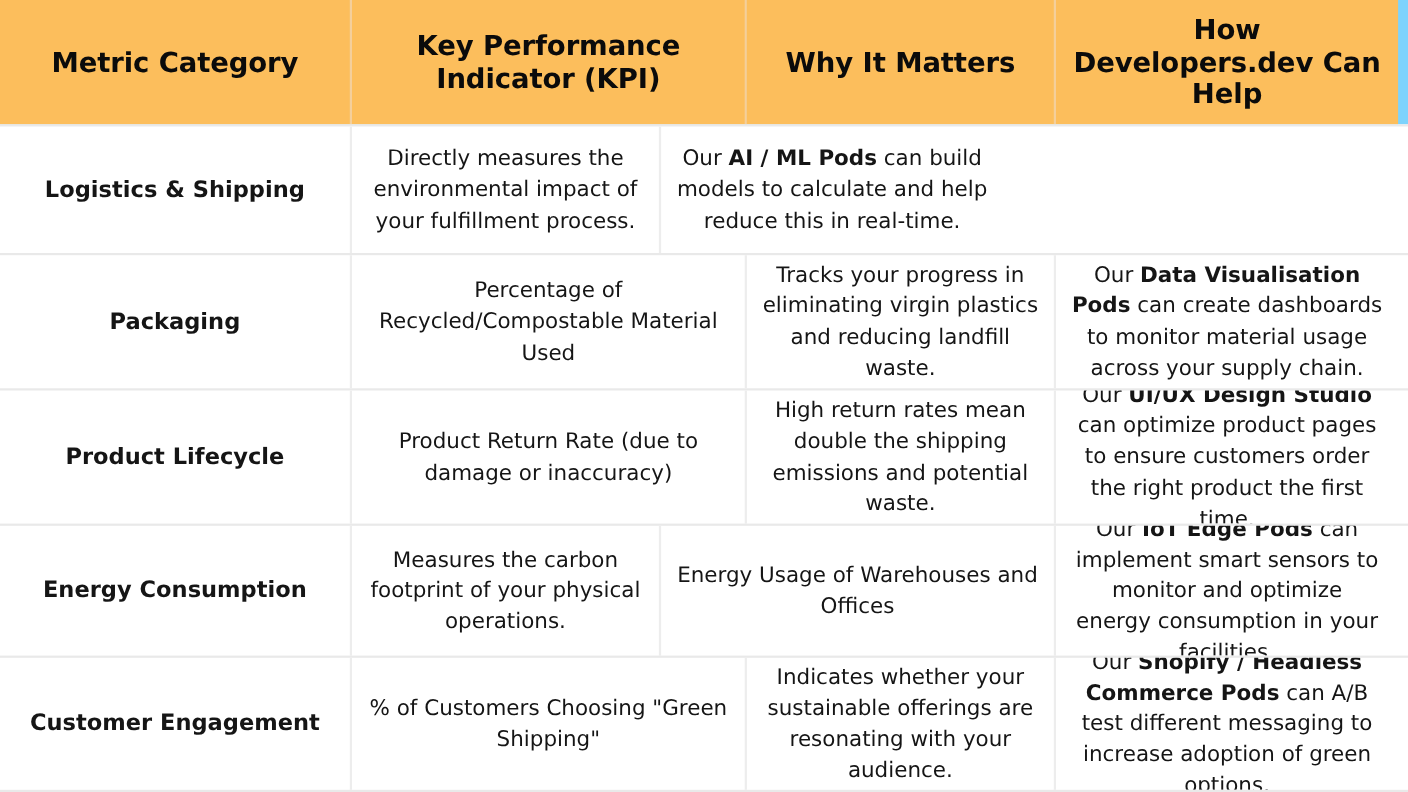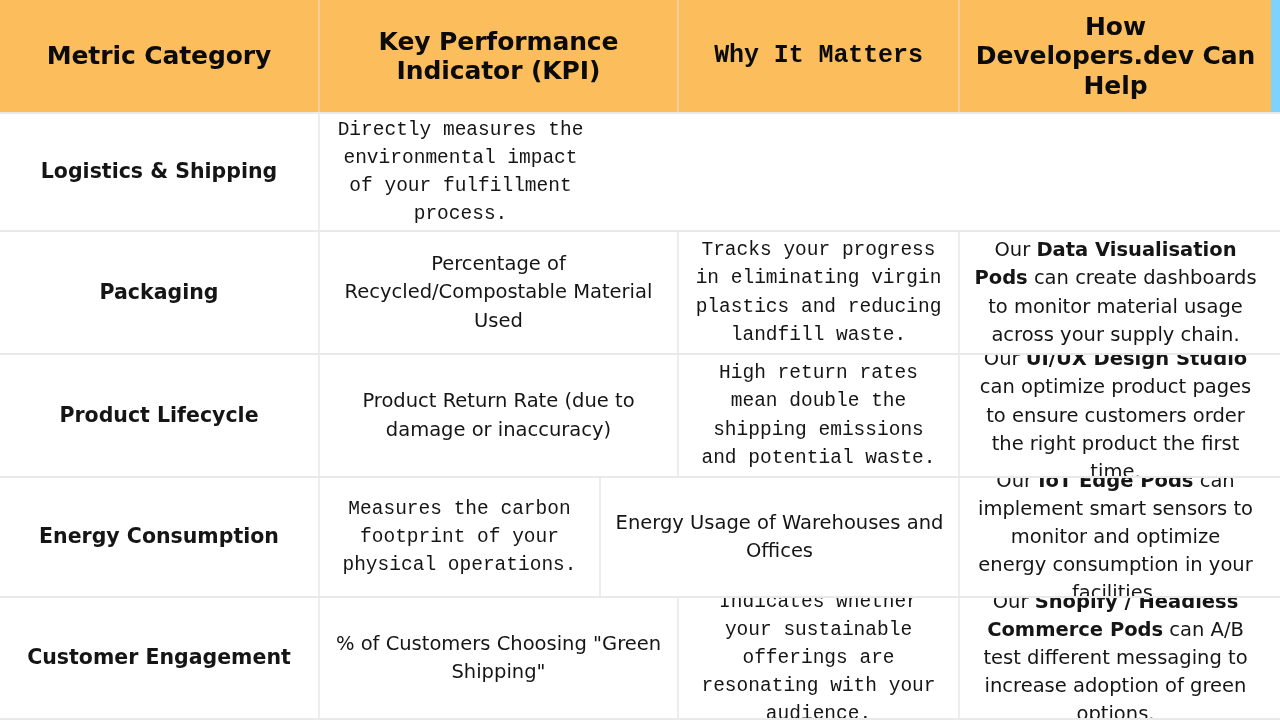--- a/index.html
+++ b/index.html
@@ -31,21 +31,21 @@
     align-items: center;
     justify-content: center;
     text-align: center;
     padding: 6px 14px;
     overflow: hidden;
   }
 
   
   .col-0 { width: 320px; }
   .col-1 { width: 359px; }
-  .col-2 { width: 281px; font-family: Liberation Mono, monospace; }
+  .col-2 { width: 281px; }
   .col-3 { width: 311px; }
 
   
   .header-row {
     height: 114px;
     background: #7dd3fc;
   }
   .header-row .cell {
     background: #fcbe5c;
     color: #0b0b0b;
@@ -117,20 +117,23 @@
     </div>
   </div>
 
   <div class="row body-row row-h-0">
     <div class="cell col-0 category">
       <span class="txt">Logistics &amp; Shipping</span>
     </div>
     <div class="cell col-2 why">
       <span class="txt">Directly measures the environmental impact of your fulfillment process.</span>
     </div>
+    <div class="cell col-3 help">
+      <span class="txt"><span>Our </span><b>AI / ML Pods</b><span> can build models to calculate and help reduce this in real-time.</span></span>
+    </div>
   </div>
 
   <div class="row body-row row-h-1">
     <div class="cell col-0 category">
       <span class="txt">Packaging</span>
     </div>
     <div class="cell col-1 kpi">
       <span class="txt">Percentage of Recycled/Compostable Material Used</span>
     </div>
     <div class="cell col-2 why">

